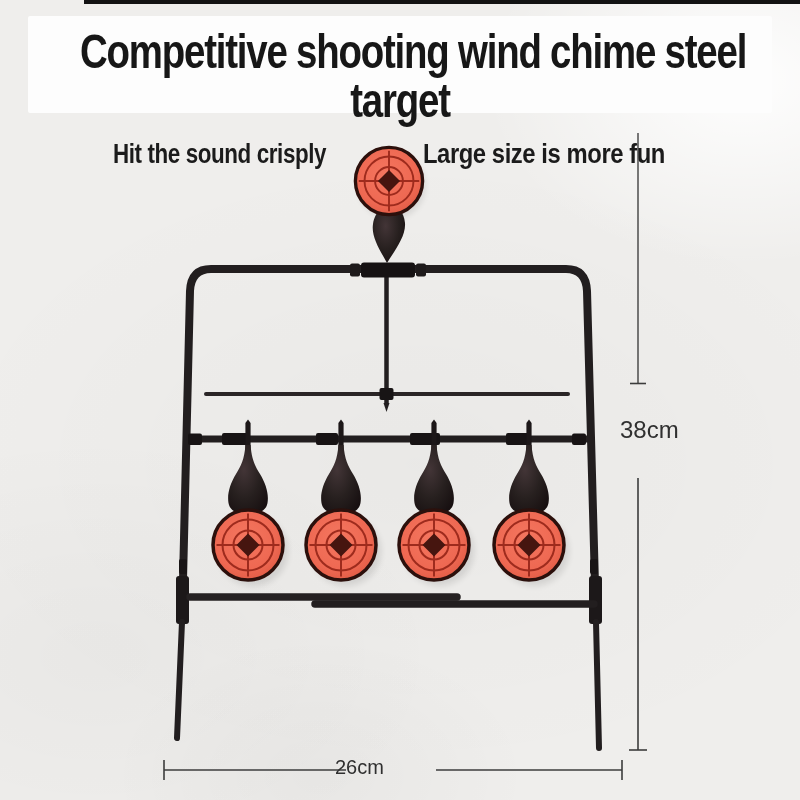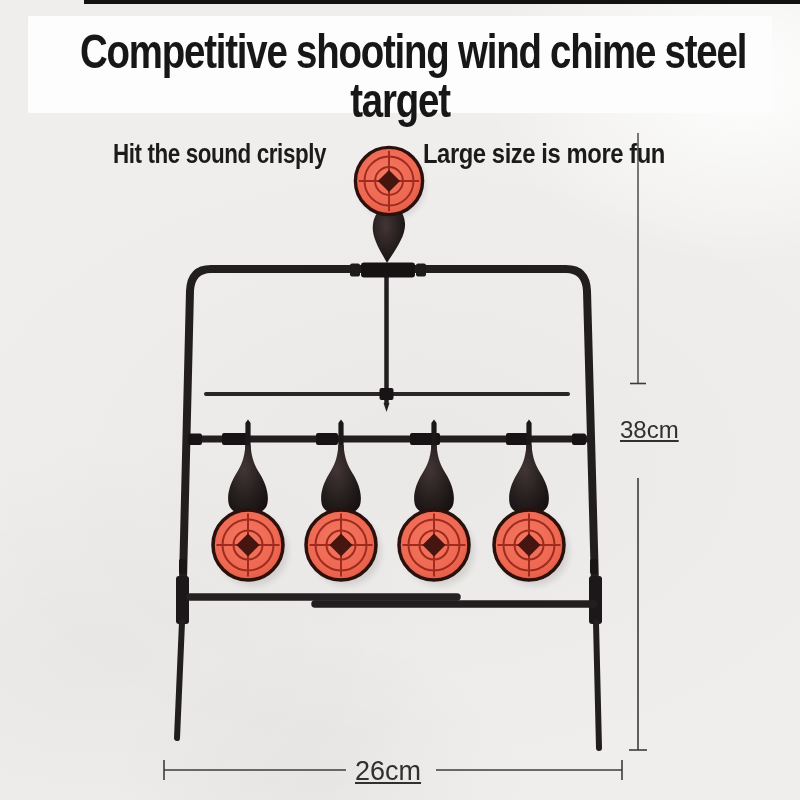--- a/index.html
+++ b/index.html
@@ -19,23 +19,23 @@
   .title .tl{
     font-weight:700;font-size:48px;line-height:49px;letter-spacing:-1.5px;
     transform:scaleX(0.80);transform-origin:50% 50%;white-space:nowrap;
   }
   .ann{
     position:absolute;top:138px;font-weight:700;font-size:28px;letter-spacing:-0.5px;
     color:#1b1b1b;white-space:nowrap;transform-origin:0 50%;
   }
   .ann-left{left:113px;transform:scaleX(0.80);}
   .ann-right{left:423px;transform:scaleX(0.85);}
-  .dim-label{position:absolute;color:#303030;white-space:nowrap;text-decoration:underline;}
+  .dim-label{position:absolute;color:#303030;white-space:nowrap;}
   .dim-v-label{left:620px;top:416px;font-size:24px;}
-  .dim-h-label{left:355px;top:756px;font-size:27px;}
+  .dim-h-label{left:335px;top:756px;font-size:20px;}
   svg.illustration{position:absolute;left:0;top:0;}
 </style>
 </head>
 <body>
 
 <div class="canvas">
 
   <div class="top-strip"></div>
   <div class="title-band"></div>
 

